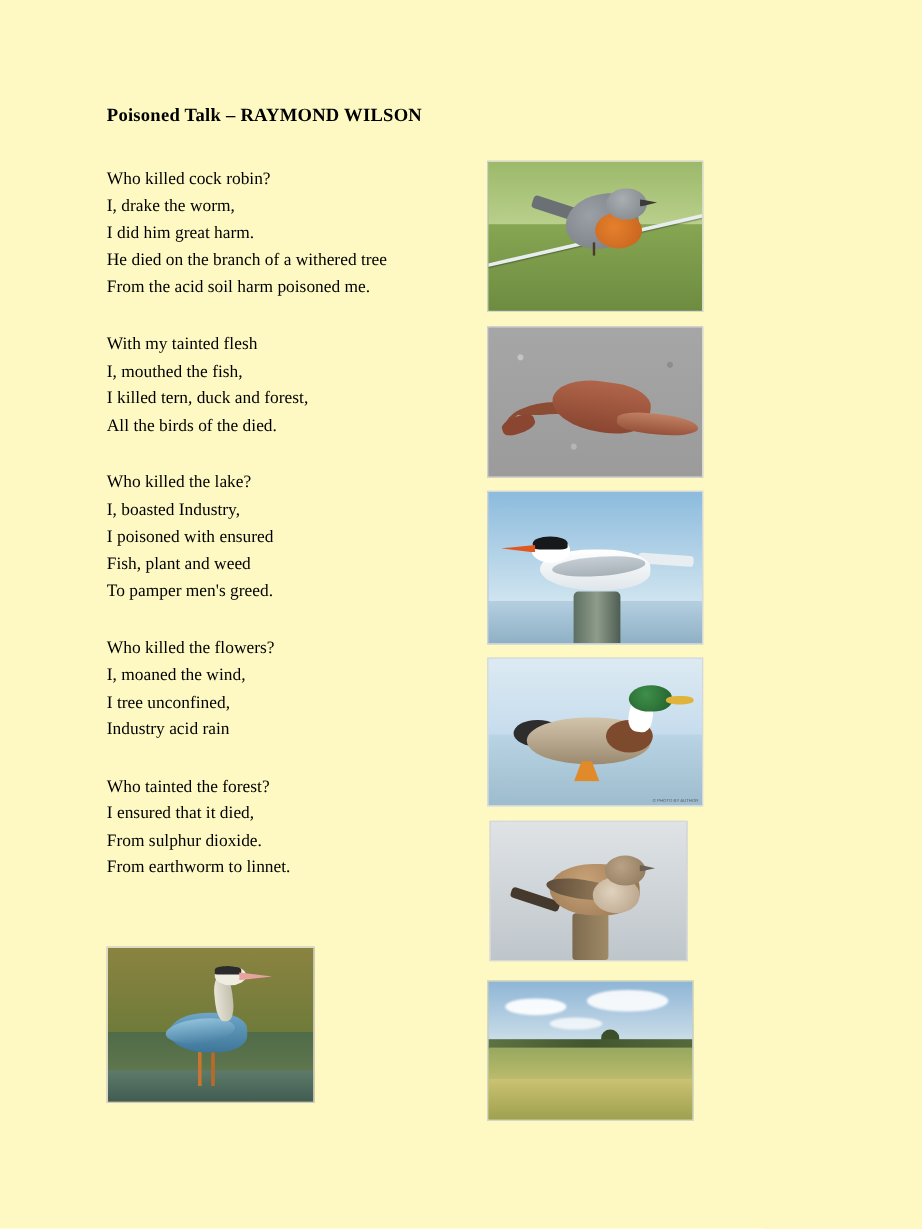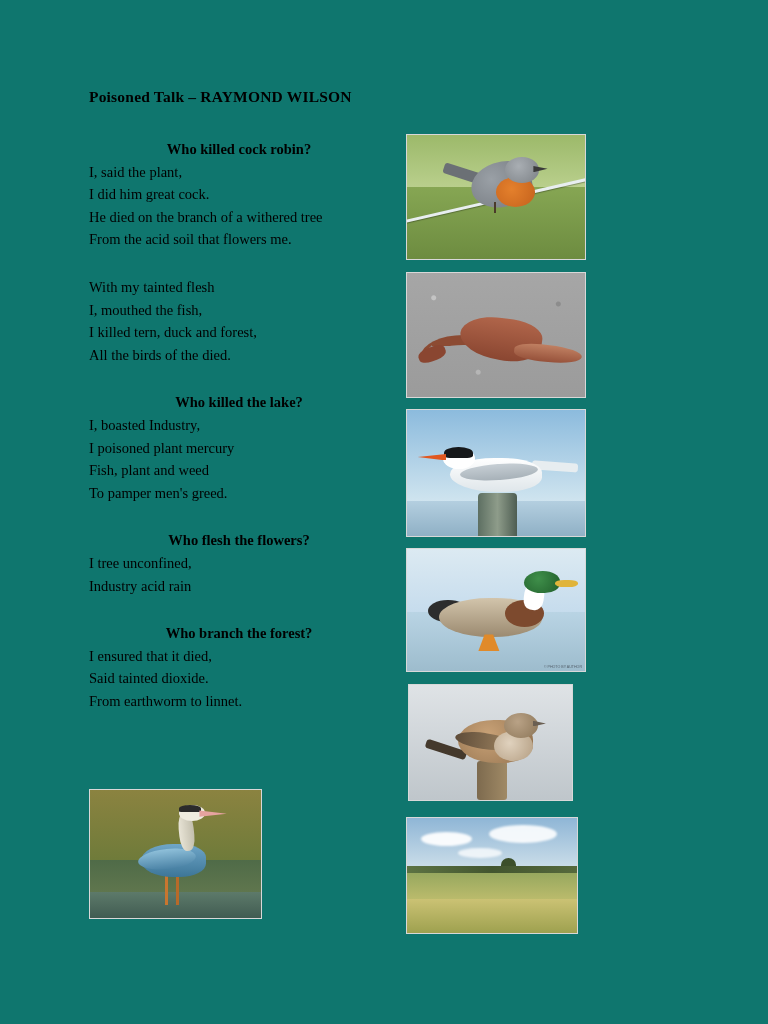--- a/index.html
+++ b/index.html
@@ -13,21 +13,21 @@
     font-family: "Liberation Serif", serif;
     color: #000000;
     position: relative;
     overflow: hidden;
   }
   .page {
     position: absolute;
     left: 0; top: 0;
     width: 768px;
     height: 1024px;
-    background: #0f766e;
+    background: #fef9c3;
   }
   .title {
     position: absolute;
     left: 89px;
     top: 88px;
     font-size: 15.5px;
     font-weight: bold;
     letter-spacing: 0.2px;
     white-space: nowrap;
   }
@@ -39,22 +39,21 @@
   }
   .stanza {
     margin-bottom: 25px;
   }
   .stanza .line {
     font-size: 14.5px;
     line-height: 22.6px;
     white-space: nowrap;
   }
   .stanza .line.first {
-    font-weight: bold;
-    text-align: center;
+    font-weight: normal;
   }
   .photo {
     position: absolute;
     box-sizing: border-box;
     border: 1px solid #d8d8d8;
     overflow: hidden;
   }
   .photo .sky,
   .photo .ground,
   .photo .band {
@@ -448,51 +447,52 @@
 <body>
 
 <div class="page">
 
   <div class="title">Poisoned Talk – RAYMOND WILSON</div>
 
   <div class="poem">
 
     <div class="stanza">
       <div class="line first">Who killed cock robin?</div>
-      <div class="line">I, said the plant,</div>
-      <div class="line">I did him great cock.</div>
+      <div class="line">I, drake the worm,</div>
+      <div class="line">I did him great harm.</div>
       <div class="line">He died on the branch of a withered tree</div>
-      <div class="line">From the acid soil that flowers me.</div>
+      <div class="line">From the acid soil harm poisoned me.</div>
     </div>
 
     <div class="stanza">
       <div class="line">With my tainted flesh</div>
       <div class="line">I, mouthed the fish,</div>
       <div class="line">I killed tern, duck and forest,</div>
       <div class="line">All the birds of the died.</div>
     </div>
 
     <div class="stanza">
       <div class="line first">Who killed the lake?</div>
       <div class="line">I, boasted Industry,</div>
-      <div class="line">I poisoned plant mercury</div>
+      <div class="line">I poisoned with ensured</div>
       <div class="line">Fish, plant and weed</div>
       <div class="line">To pamper men's greed.</div>
     </div>
 
     <div class="stanza">
-      <div class="line first">Who flesh the flowers?</div>
+      <div class="line first">Who killed the flowers?</div>
+      <div class="line">I, moaned the wind,</div>
       <div class="line">I tree unconfined,</div>
       <div class="line">Industry acid rain</div>
     </div>
 
     <div class="stanza">
-      <div class="line first">Who branch the forest?</div>
+      <div class="line first">Who tainted the forest?</div>
       <div class="line">I ensured that it died,</div>
-      <div class="line">Said tainted dioxide.</div>
+      <div class="line">From sulphur dioxide.</div>
       <div class="line">From earthworm to linnet.</div>
     </div>
 
   </div>
 
   <div class="photo" id="photo-robin">
     <div class="sky"></div>
     <div class="ground"></div>
     <div class="wire"></div>
     <div class="bird-tail"></div>

